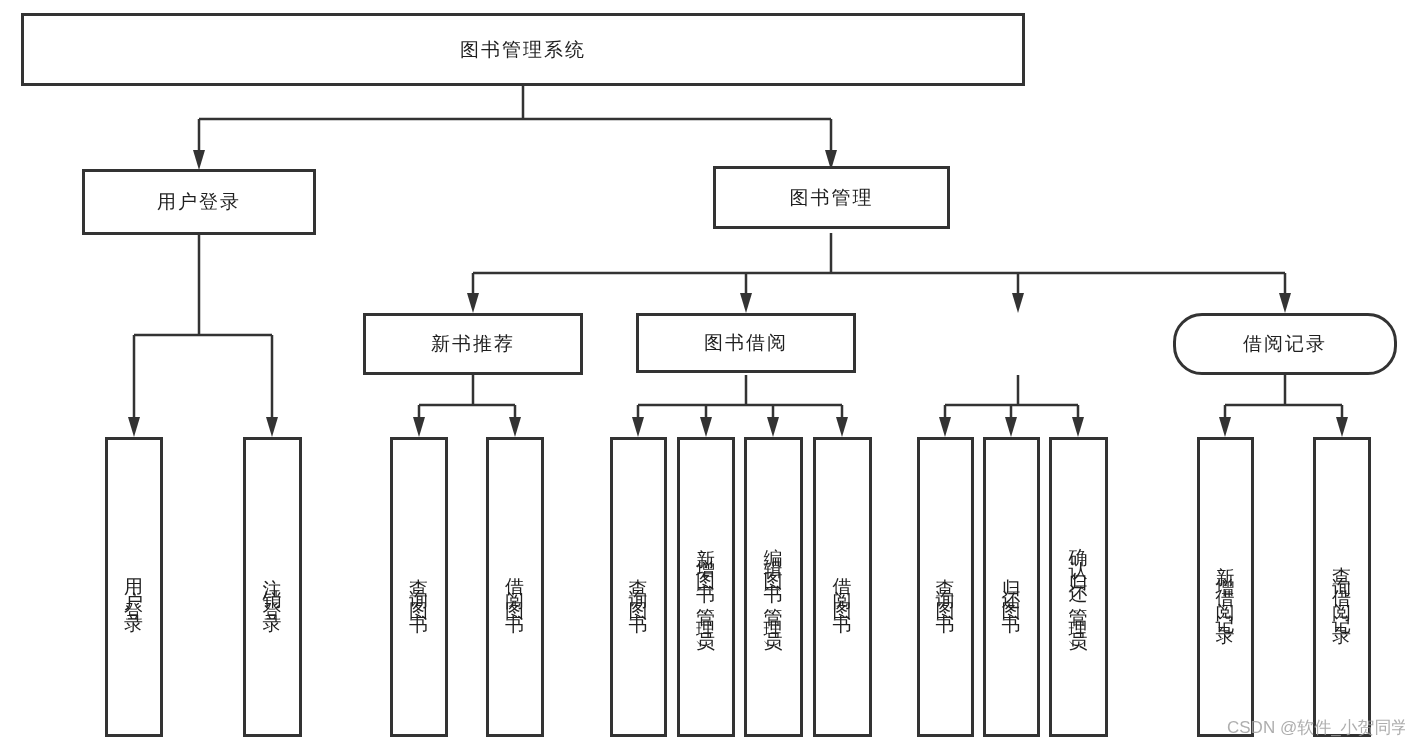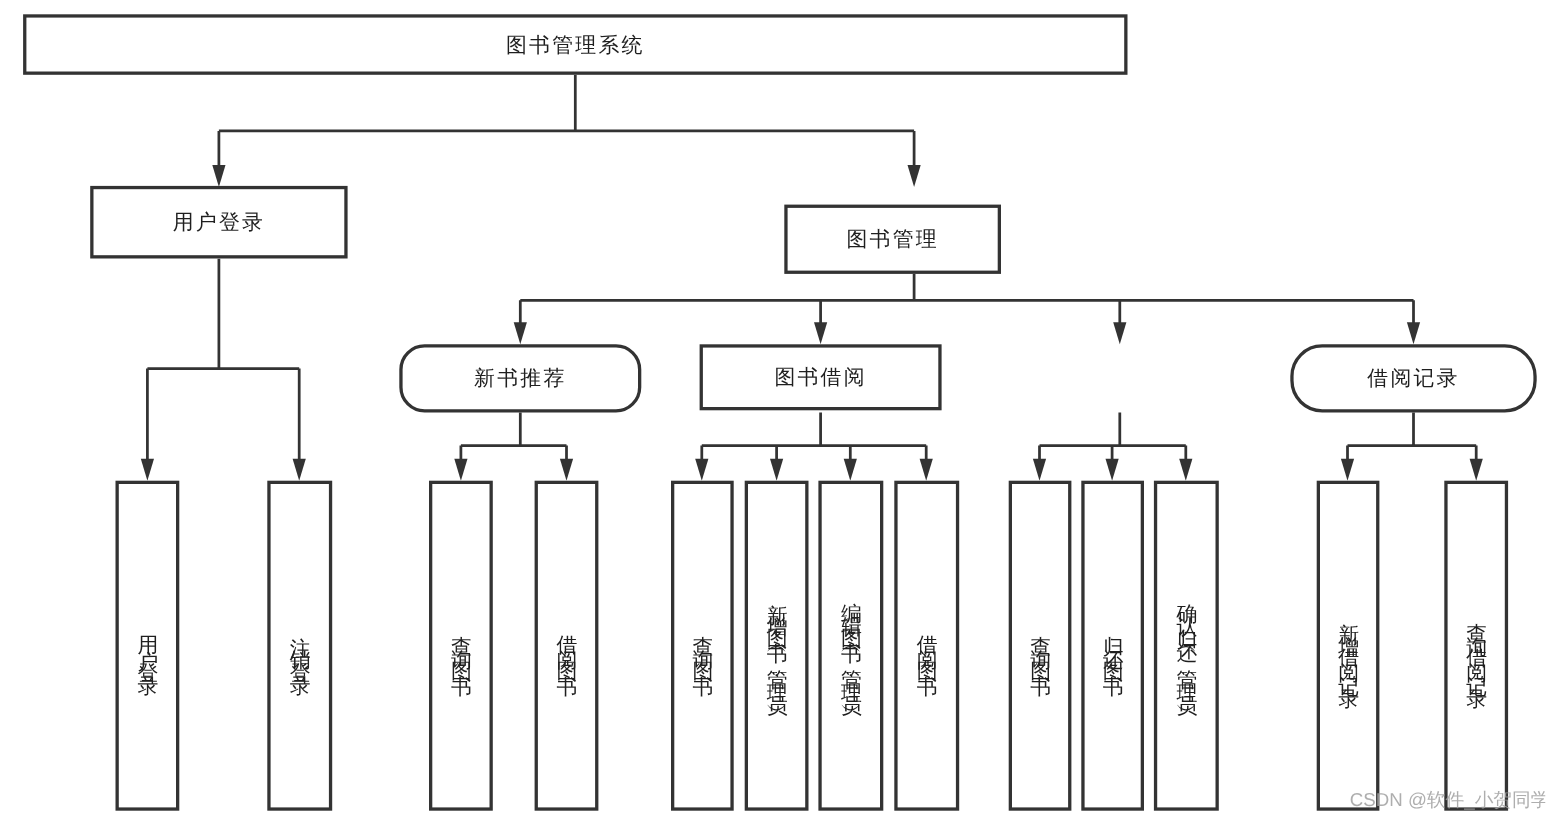--- a/index.html
+++ b/index.html
@@ -12,24 +12,24 @@
     position:absolute;box-sizing:border-box;border:3px solid #333333;background:#ffffff;
     display:flex;align-items:center;justify-content:center;z-index:2;
   }
   .box .lbl{font-size:19px;letter-spacing:2px;white-space:nowrap;}
   .leaf{top:437px;height:300px;}
   .leaf .lbl{
     writing-mode:vertical-rl;text-orientation:mixed;
     font-size:19px;letter-spacing:12px;line-height:1;white-space:nowrap;
   }
   
-  .n-root   {left:21px;  top:13px;  width:1004px;height:55px;}
+  .n-root   {left:21px;  top:13px;  width:1004px;height:73px;}
   .n-login  {left:82px;  top:169px; width:234px; height:66px;}
-  .n-mgmt   {left:713px; top:186px; width:197px; height:63px;text-align:right;}
-  .n-newbook{left:363px; top:313px; width:220px; height:62px;border-radius:23px;}
+  .n-mgmt   {left:713px; top:166px; width:237px; height:63px;text-align:right;}
+  .n-newbook{left:363px; top:313px; width:220px; height:62px;}
   .n-borrow {left:636px; top:313px; width:220px; height:60px;align-items:center;}
   .n-current{left:908px; top:313px; width:220px; height:62px;}
   .n-records{left:1173px;top:313px; width:224px; height:62px;border-radius:29px;}
   .n-l1 {left:105px; width:58px;}
   .n-l2 {left:243px; width:59px;}
   .n-l3 {left:390px; width:58px;}
   .n-l4 {left:486px; width:58px;}
   .n-l5 {left:610px; width:57px;}
   .n-l6 {left:677px; width:58px;}
   .n-l7 {left:744px; width:59px;}

